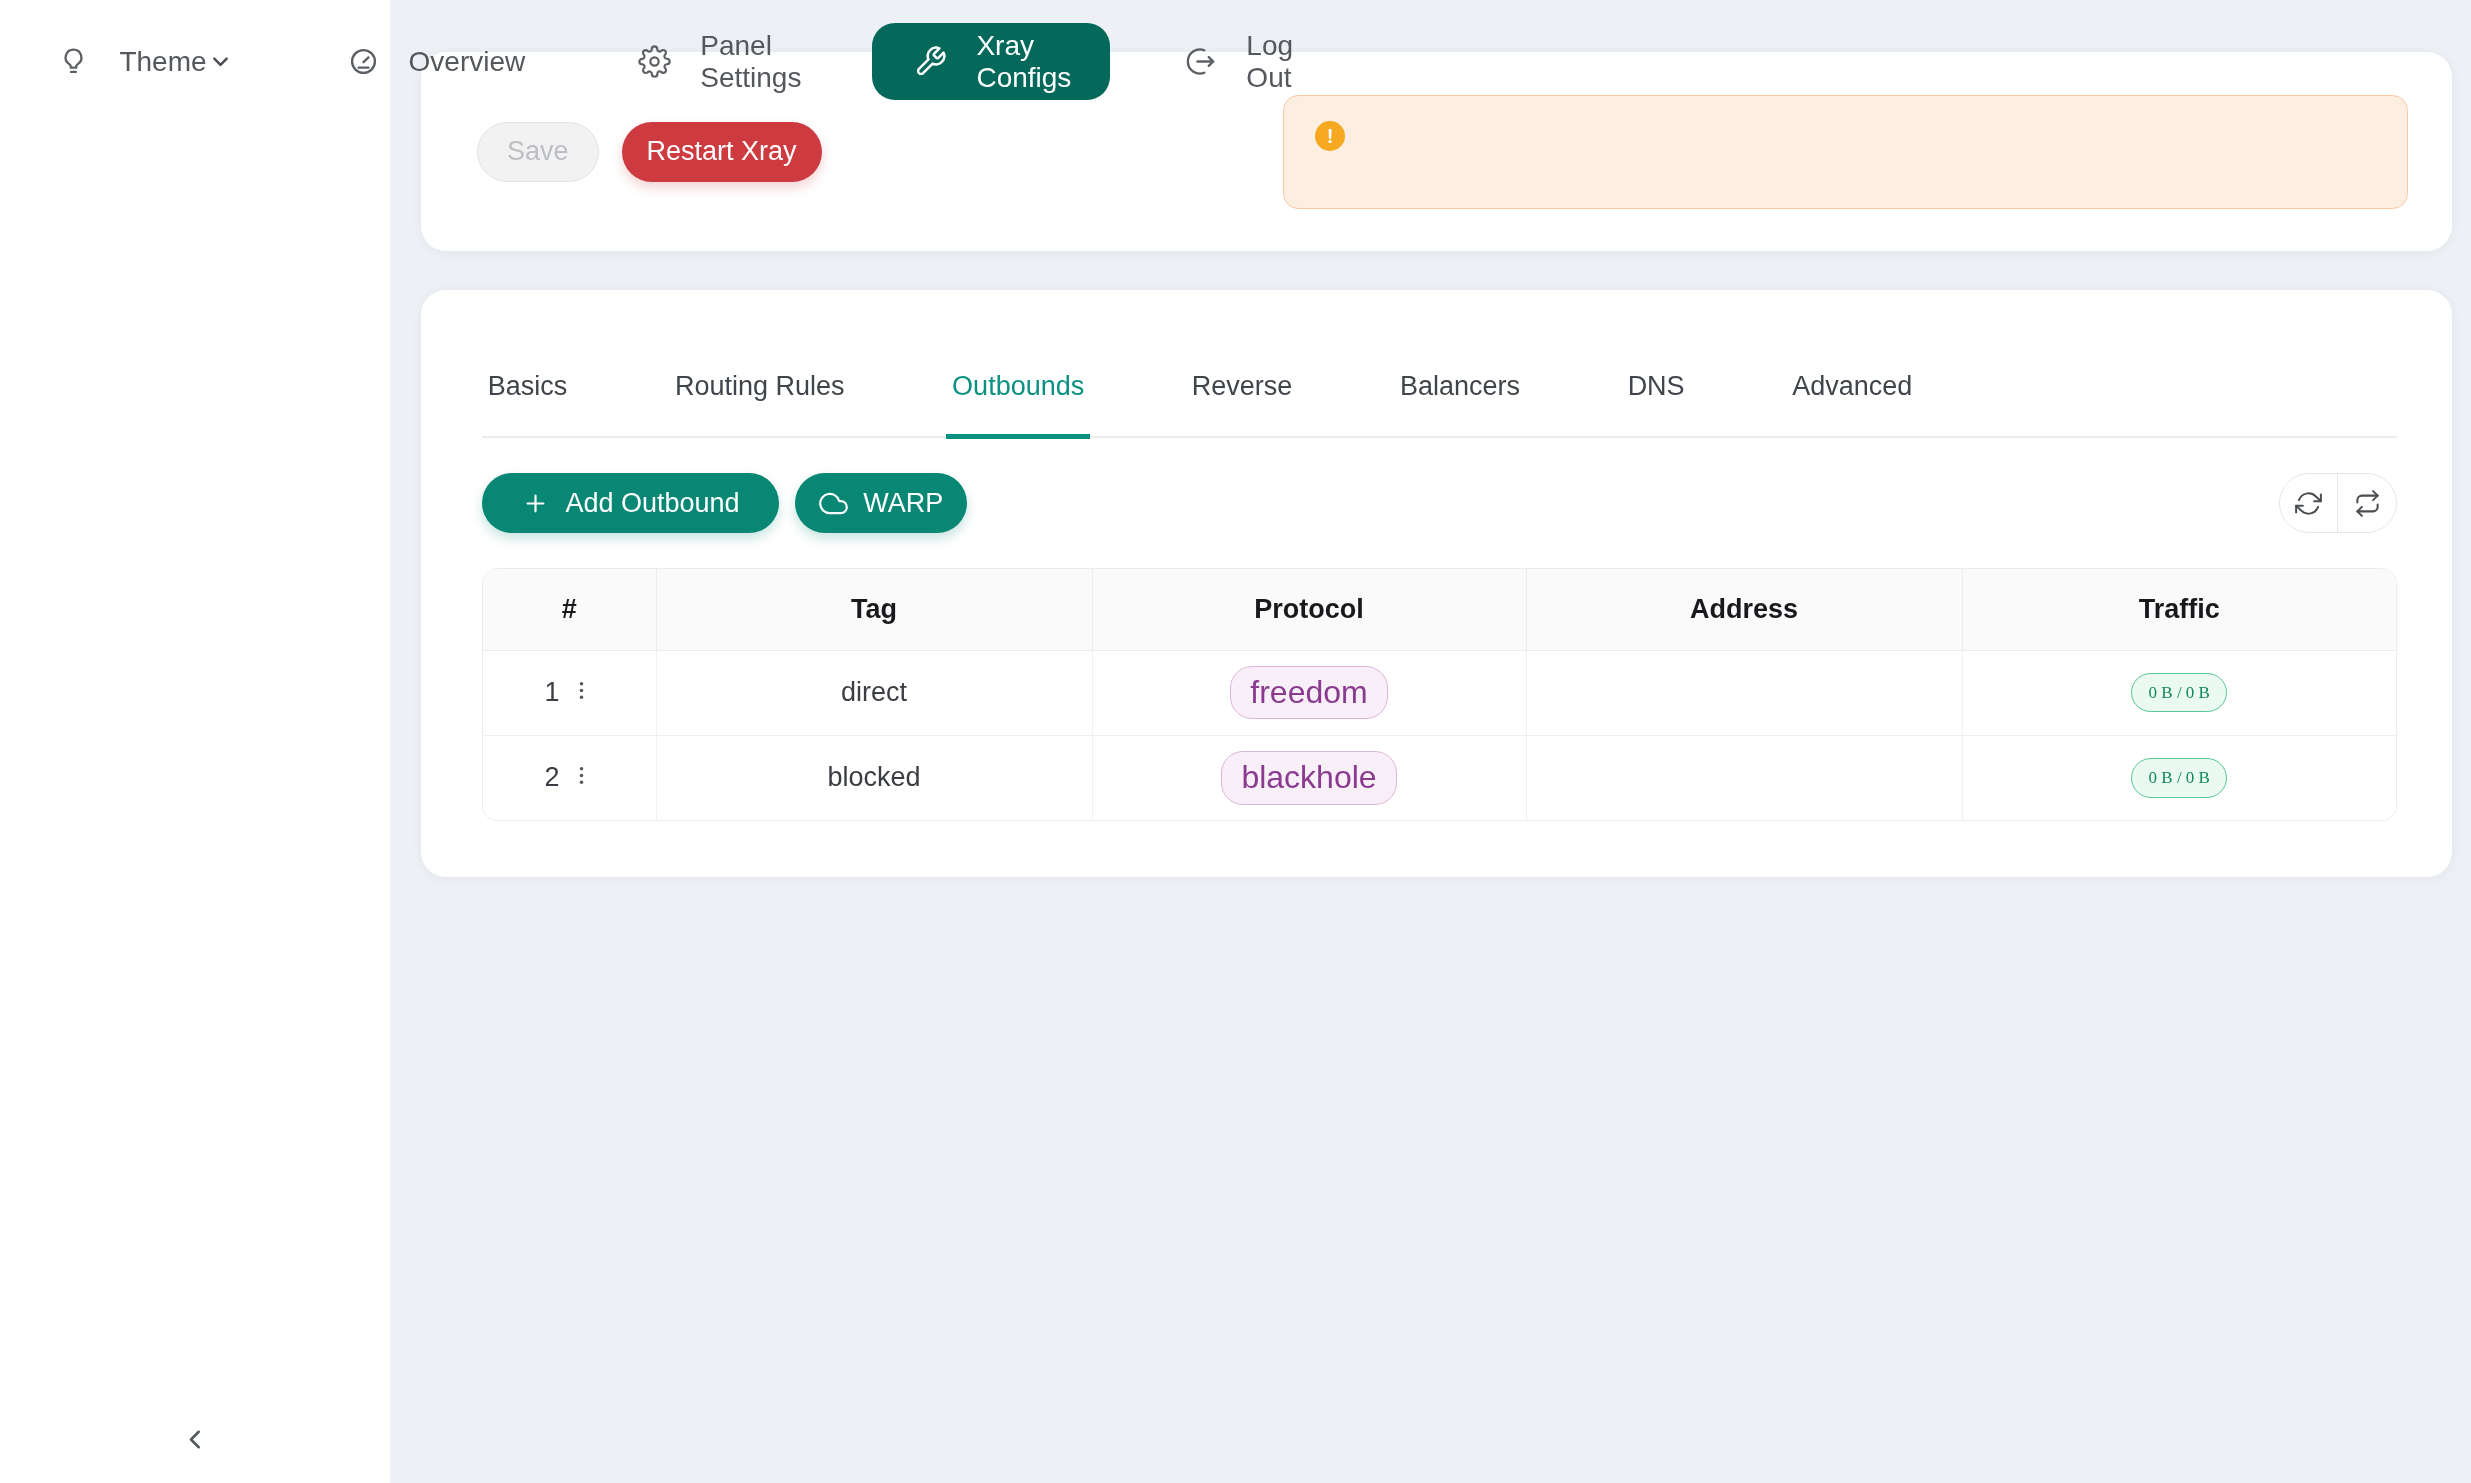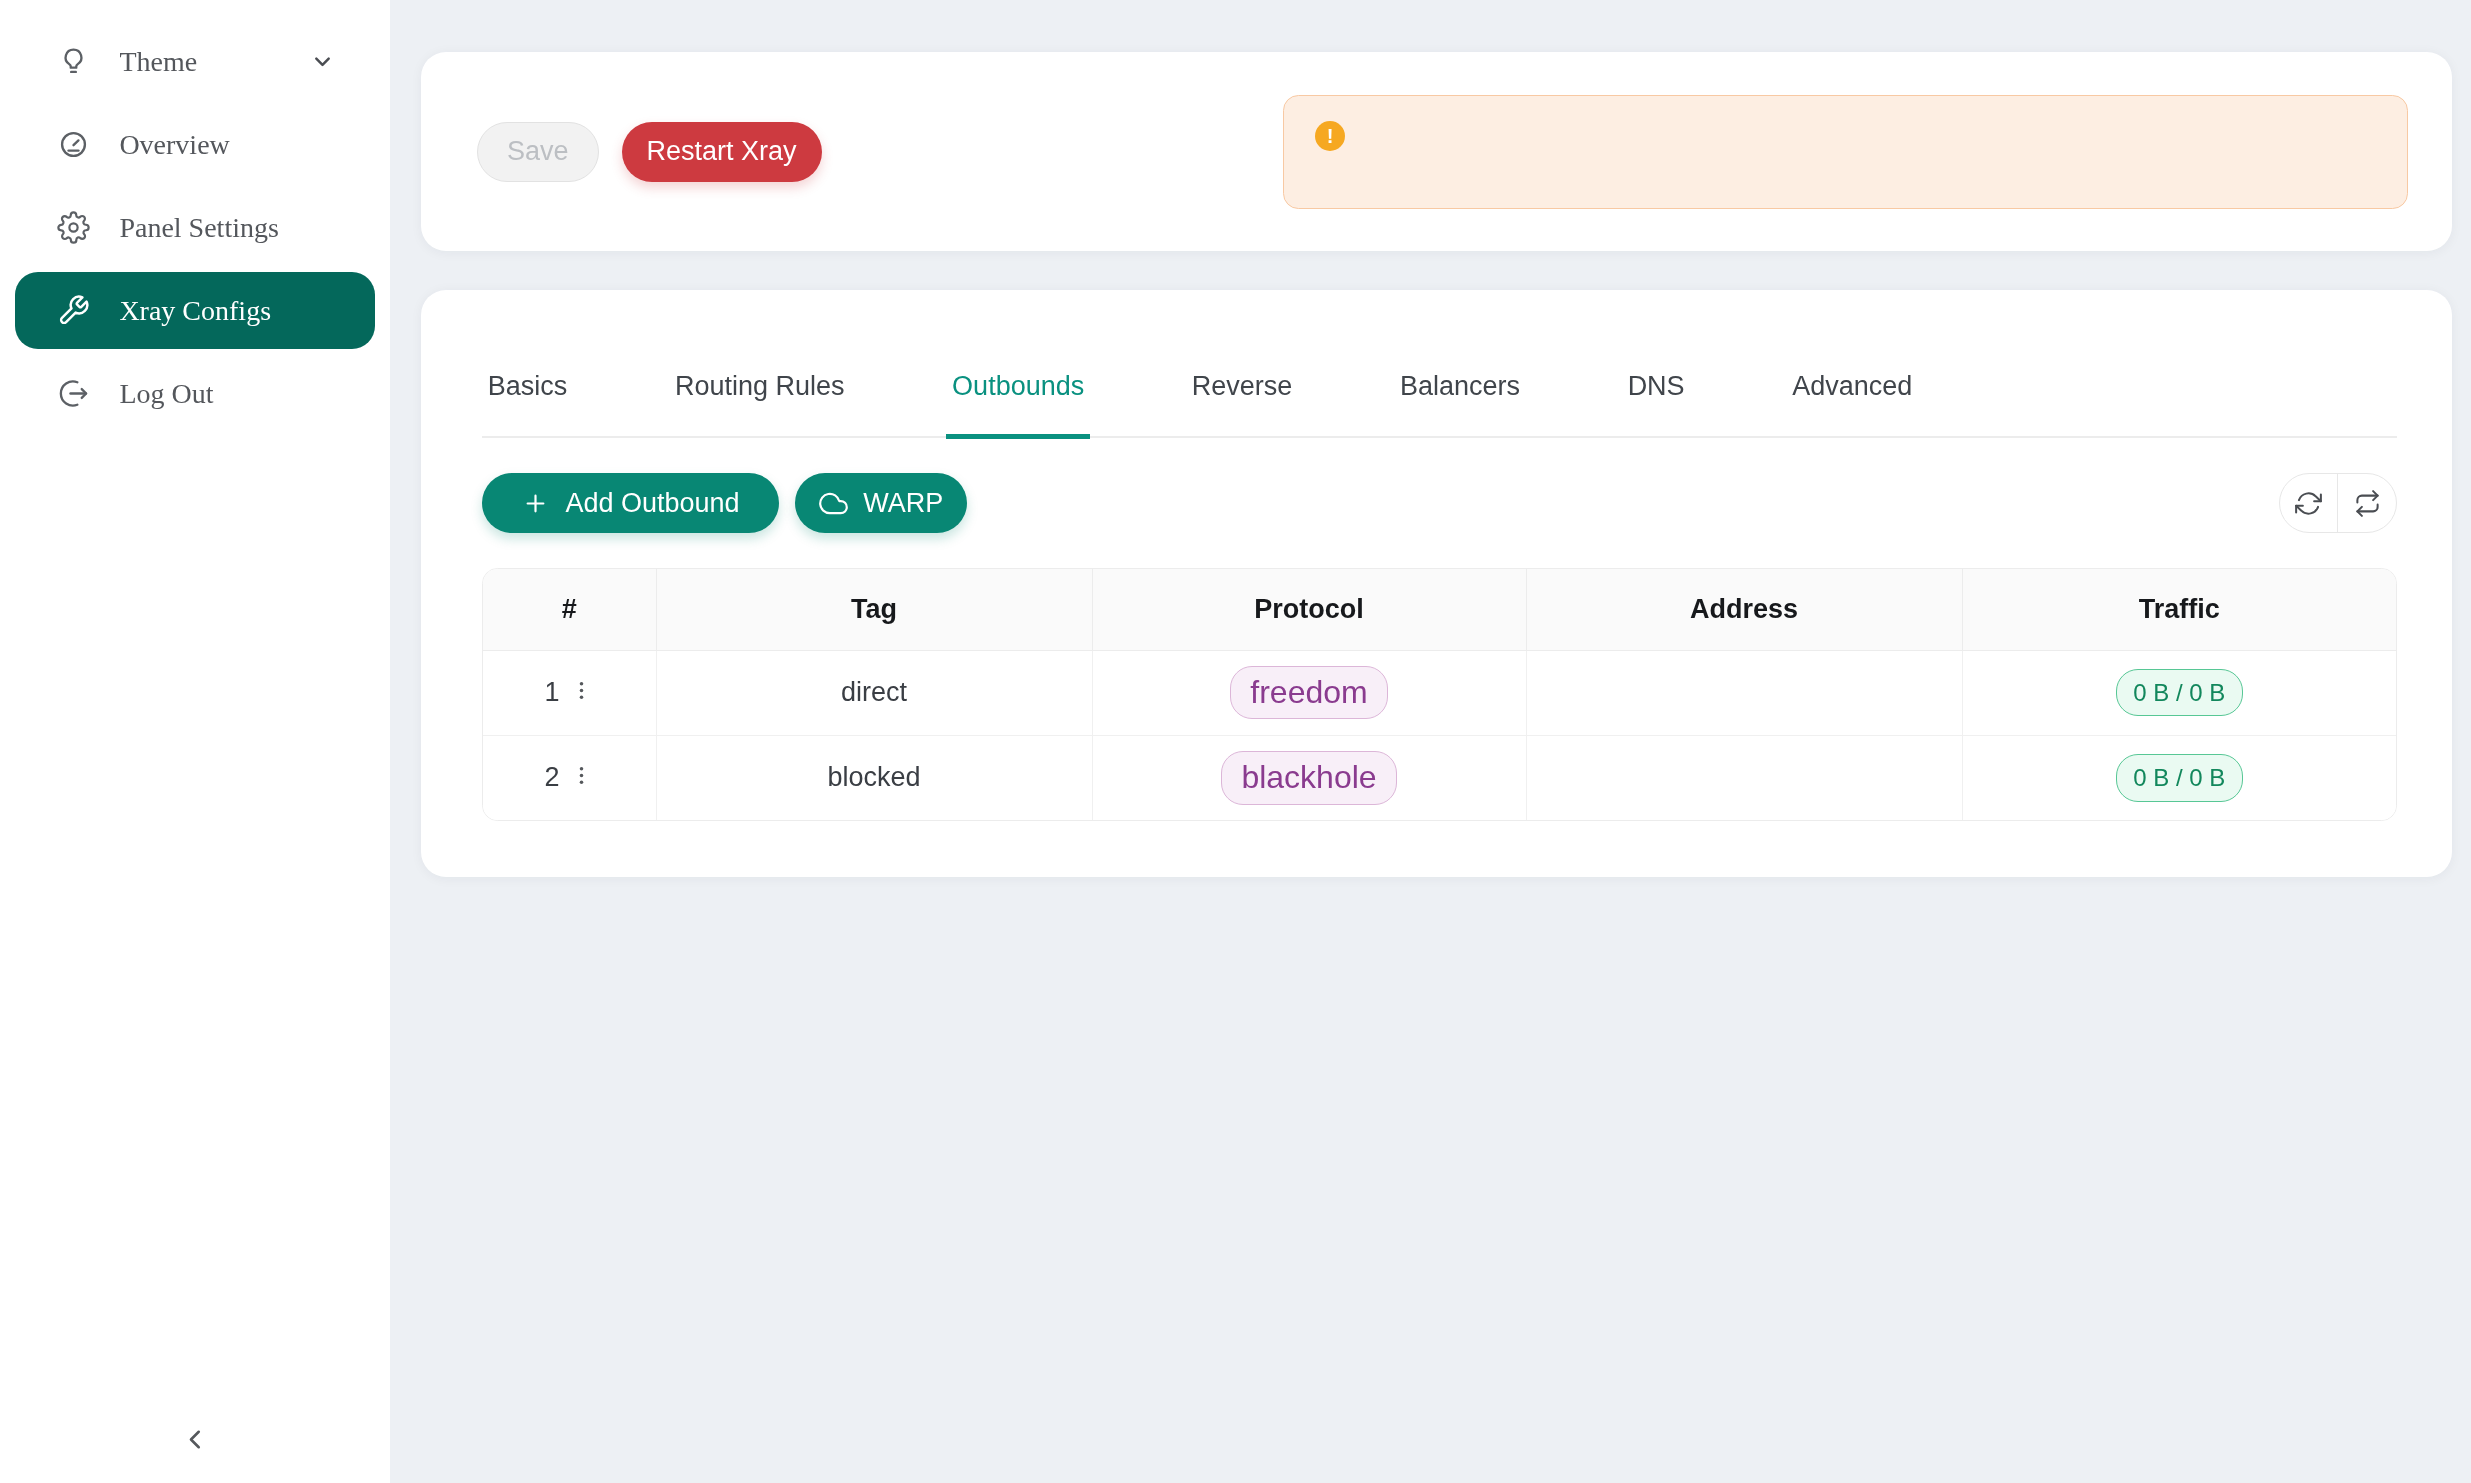--- a/index.html
+++ b/index.html
@@ -10,21 +10,21 @@
     display: flex;
     color: #3a3e44;
   }
   svg { display: block; }
 
   
   .sidebar {
     width: 390px; flex-shrink: 0; background: #ffffff;
     position: relative; height: 100%;
   }
-  .side-items { padding: 23px 15.4px 0; display: flex; flex-direction: column; gap: 6px; font-family: Liberation Serif, serif; }
+  .side-items { padding: 23px 15.4px 0; display: flex; flex-direction: row; gap: 32px; }
   .side-item {
     height: 77px; border-radius: 23px; display: flex; align-items: center;
     padding: 0 39px 0 42px; color: #54575c; font-size: 28px; cursor: pointer;
     background: transparent;
   }
   .side-item .s-icon { width: 33px; height: 33px; margin-right: 29px; color: #5c6065; flex-shrink: 0; }
   .side-item.active { background: #04685b; color: #ffffff; align-items: center; }
   .side-item.active .s-icon { color: #ffffff; }
   .side-item .chev { margin-left: auto; width: 27px; height: 27px; color: #4a4d52; }
   .collapse-btn {
@@ -122,21 +122,21 @@
 
   .idx-cell { display: inline-flex; align-items: center; gap: 9.7px; }
   .kebab { width: 25px; height: 29px; color: #55585c; cursor: pointer; }
 
   .tag-pill {
     display: inline-block; background: #f8eff8; border: 1.9px solid #dcb6d8;
     color: #8a3b8f; border-radius: 22px; padding: 6.8px 19.3px 7.7px; font-size: 32px;
   }
   .traffic-pill {
     display: inline-block; background: #eafaf2; border: 1.9px solid #57c795;
-    color: #12875c; border-radius: 22px; padding: 8.7px 16.4px; font-size: 24px;
+    color: #12875c; border-radius: 22px; padding: 8.7px 16.4px; font-size: 17px; font-family: Liberation Serif, serif;
   }
 </style>
 </head>
 <body>
 
 <aside class="sidebar">
   <nav class="side-items">
 
     <div class="side-item">
       <span class="s-icon">

